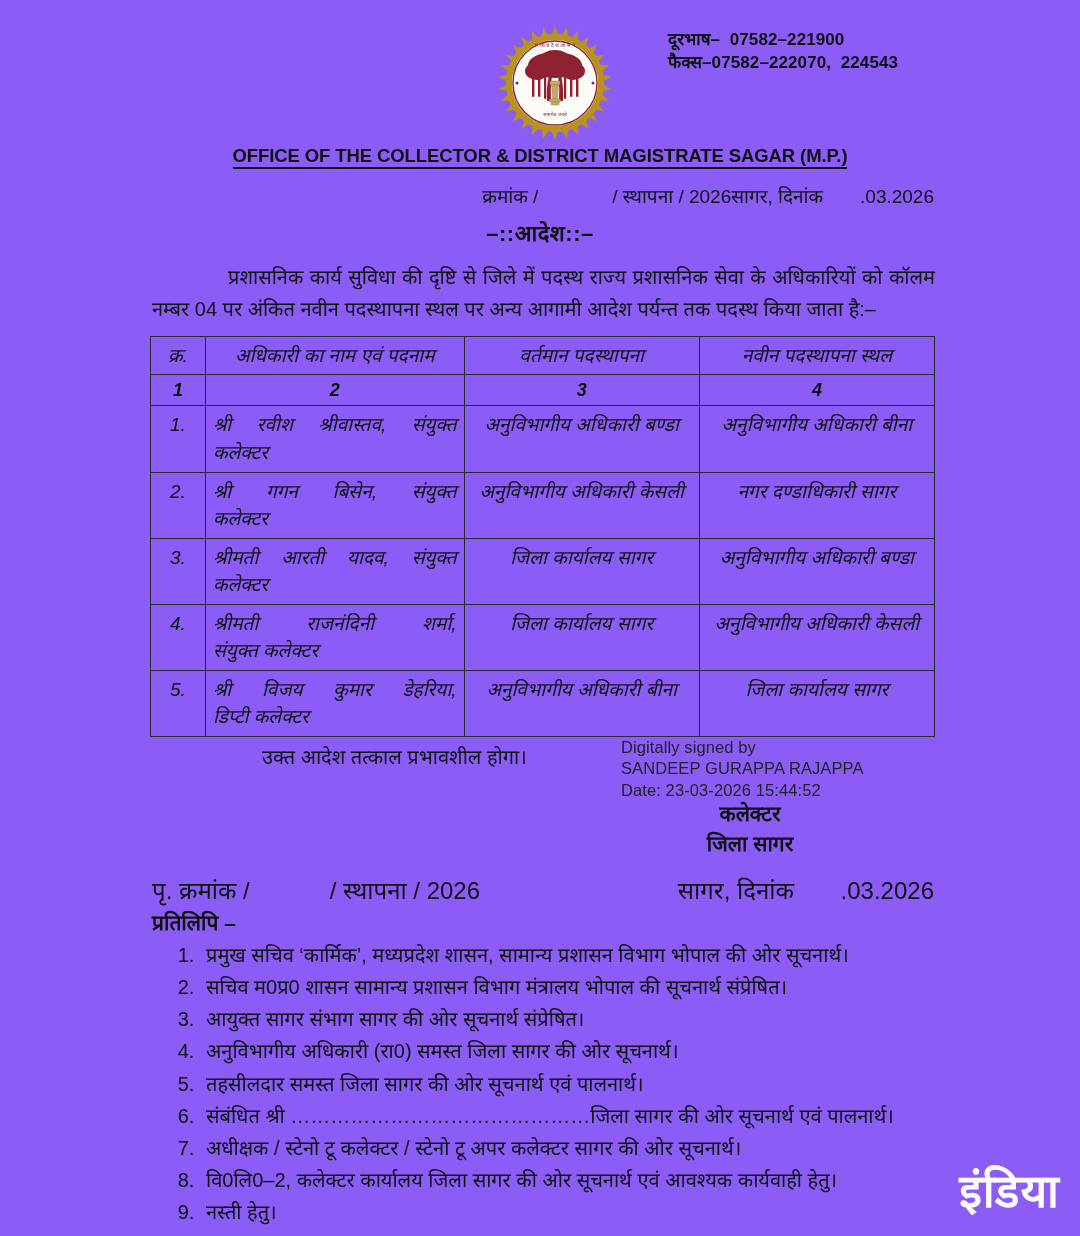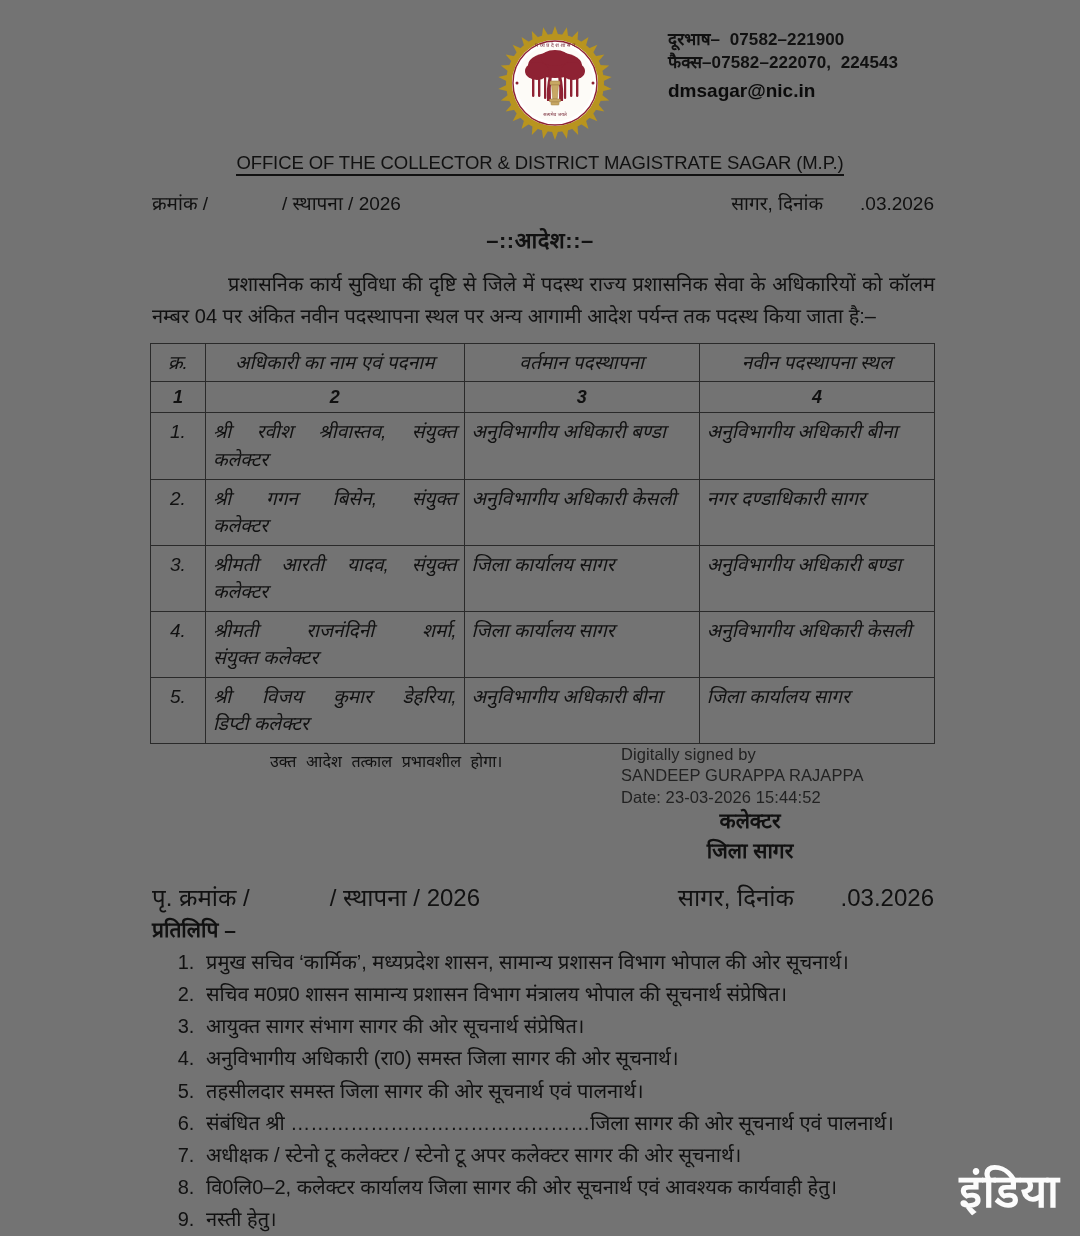--- a/index.html
+++ b/index.html
@@ -9,21 +9,21 @@
     background: #ffffff;
   }
   body {
     font-family: "Liberation Sans", "DejaVu Sans", sans-serif;
     color: #111111;
   }
   #page {
     position: relative;
     width: 1080px;
     height: 1236px;
-    background: #737373;
+    background: #8b5cf6;
     overflow: hidden;
     box-sizing: border-box;
   }
 
   
   .letterhead {
     position: relative;
     height: 140px;
   }
   .emblem {
@@ -58,33 +58,33 @@
     text-align: center;
     font-size: 31px;
     font-weight: bold;
     letter-spacing: 0.3px;
     margin-top: 2px;
     color: #0d0d0d;
   }
   .title-en {
     text-align: center;
     font-size: 18.5px;
-    font-weight: normal;
+    font-weight: bold;
     letter-spacing: -0.1px;
-    margin-top: 12px;
+    margin-top: 5px;
   }
   .title-en span {
     border-bottom: 2px solid #111;
     padding-bottom: 1px;
   }
 
   
   .refline {
     display: flex;
-    justify-content: space-between;
+    justify-content: flex-end;
     align-items: baseline;
     font-size: 19px;
     margin: 16px 146px 0 152px;
   }
   .ref-left { white-space: pre; }
   .ref-right { white-space: pre; }
 
   .order-word {
     text-align: center;
     font-size: 22px;
@@ -142,37 +142,36 @@
     text-align: justify;
     text-align-last: left;
   }
   td.namecell .ln1 {
     display: block;
     text-align: justify;
     text-align-last: justify;
   }
   td.namecell .ln2 { display: block; }
   td.mid {
-    text-align: left;
+    text-align: center;
     vertical-align: top;
     padding-top: 6px;
   }
 
   
   .posttable {
     position: relative;
     margin: 0 145px 0 150px;
     height: 132px;
   }
   .effective-note {
     position: absolute;
-    left: 120px;
+    left: 112px;
     top: 6px;
-    font-size: 16px;
-    font-family: Liberation Mono, monospace;
+    font-size: 20px;
   }
   .digisig {
     position: absolute;
     left: 471px;
     top: 0px;
     font-size: 16.5px;
     line-height: 1.30;
     color: #222;
     letter-spacing: 0.1px;
   }
@@ -312,21 +311,20 @@
 
           <circle cx="20" cy="58" r="1.5" fill="#8e2233"></circle>
           <circle cx="96" cy="58" r="1.5" fill="#8e2233"></circle>
         </g>
       </svg>
     </div>
 
     <div class="contact-block">
       <div class="contact-line">दूरभाष–  07582–221900</div>
       <div class="contact-line">फैक्स–07582–222070,  224543</div>
-      <div class="contact-email">dmsagar@nic.in</div>
     </div>
   </div>
 
 
   <div class="title-en">
     <span>OFFICE OF THE COLLECTOR &amp; DISTRICT MAGISTRATE SAGAR (M.P.)</span>
   </div>
 
   <div class="refline">
     <div class="ref-left">क्रमांक /              / स्थापना / 2026</div>

